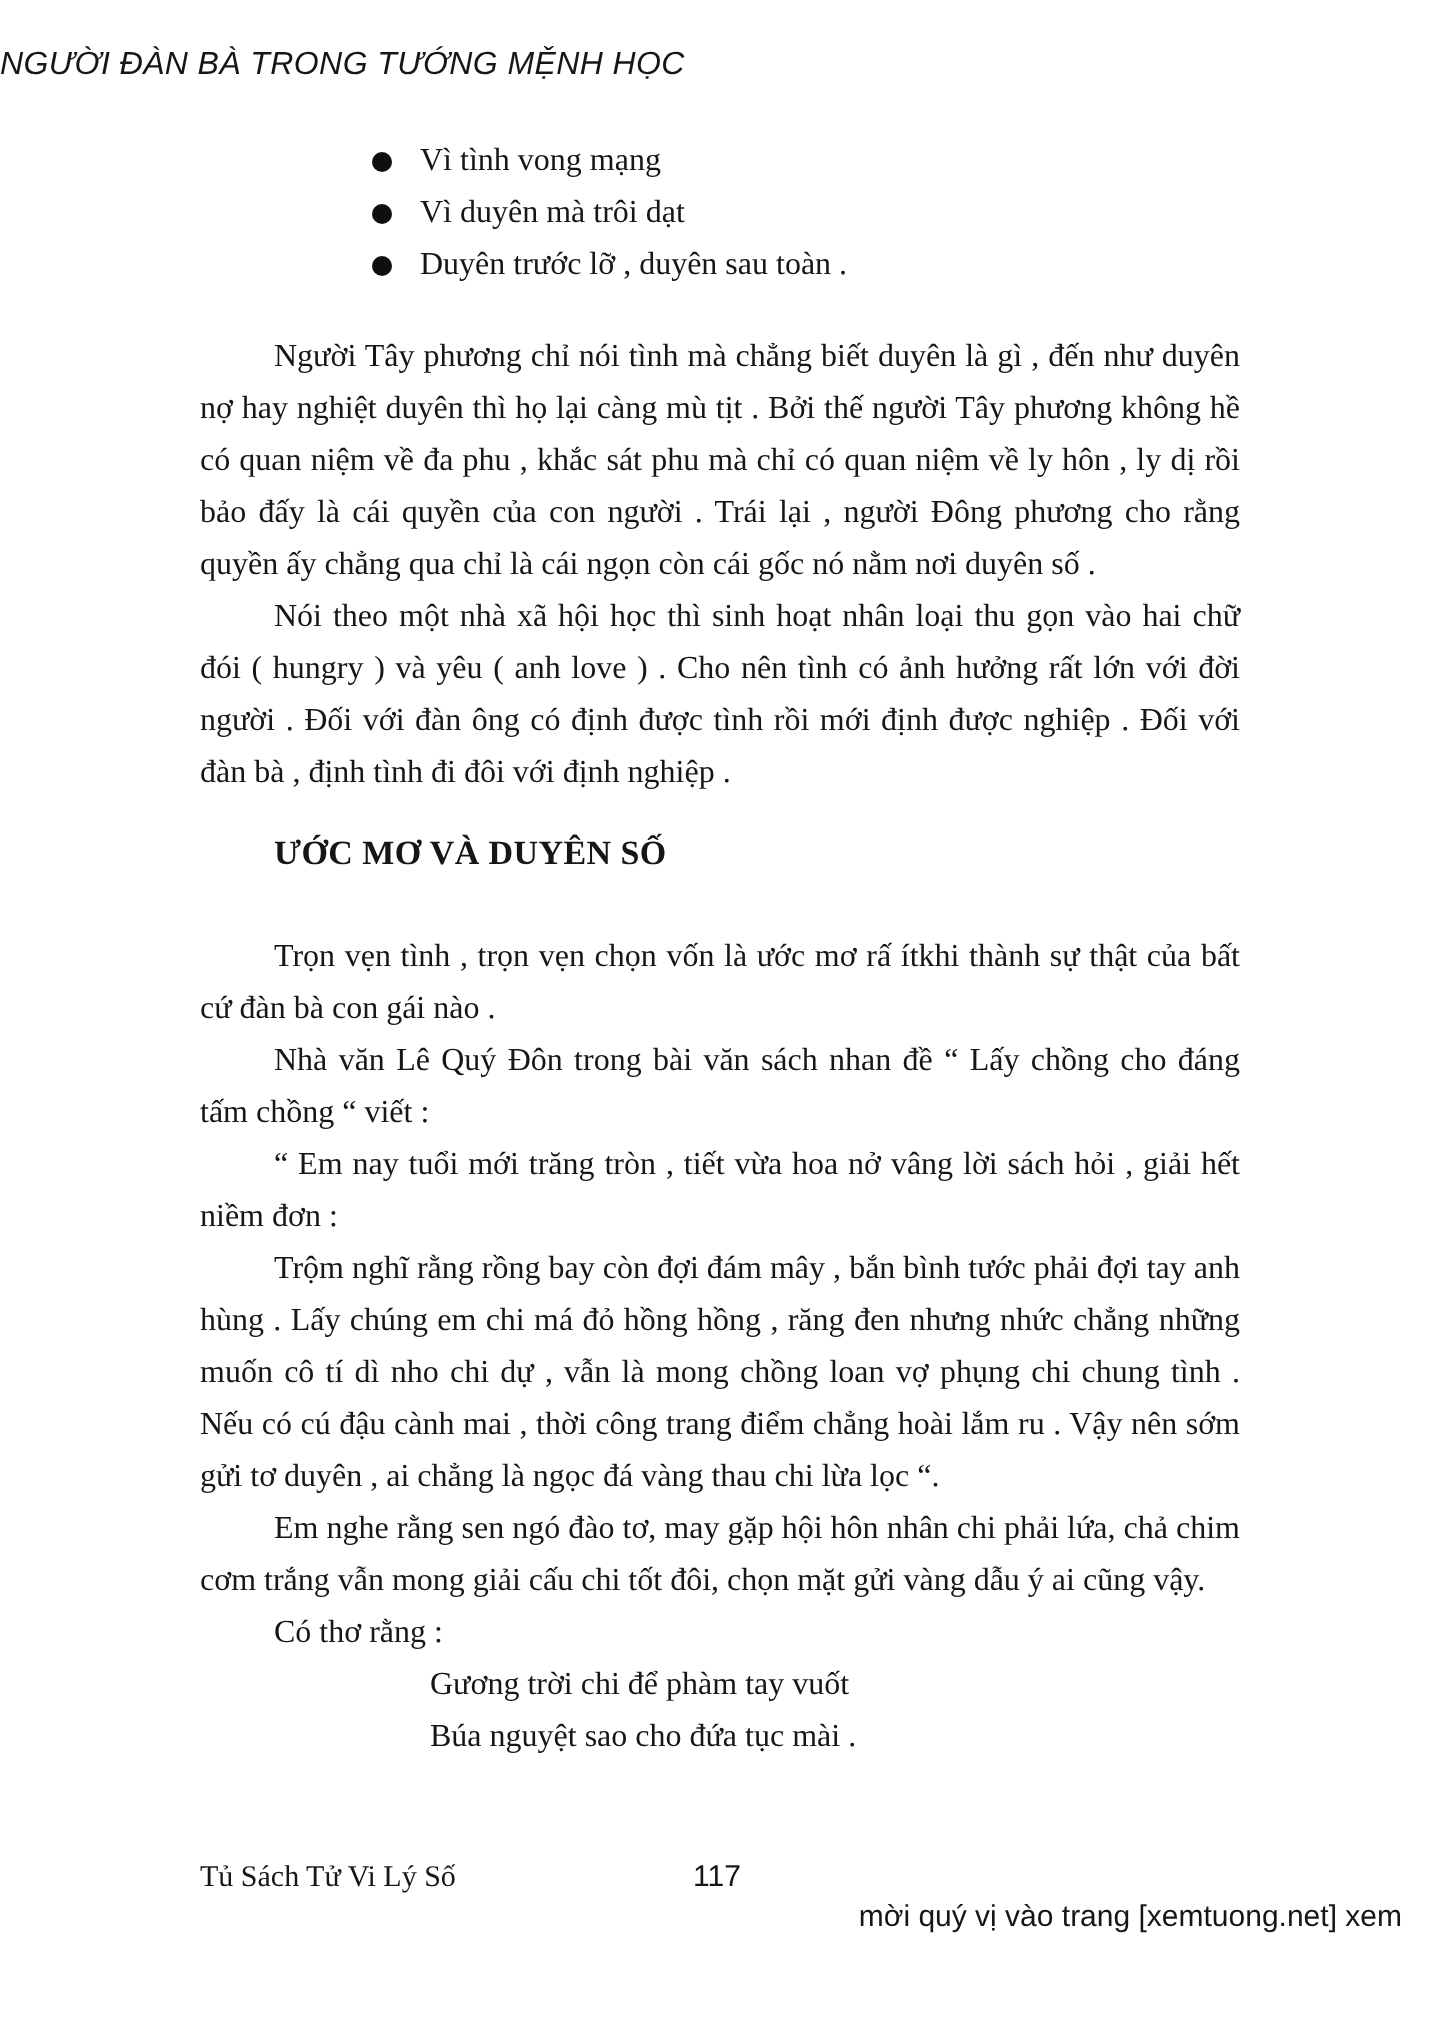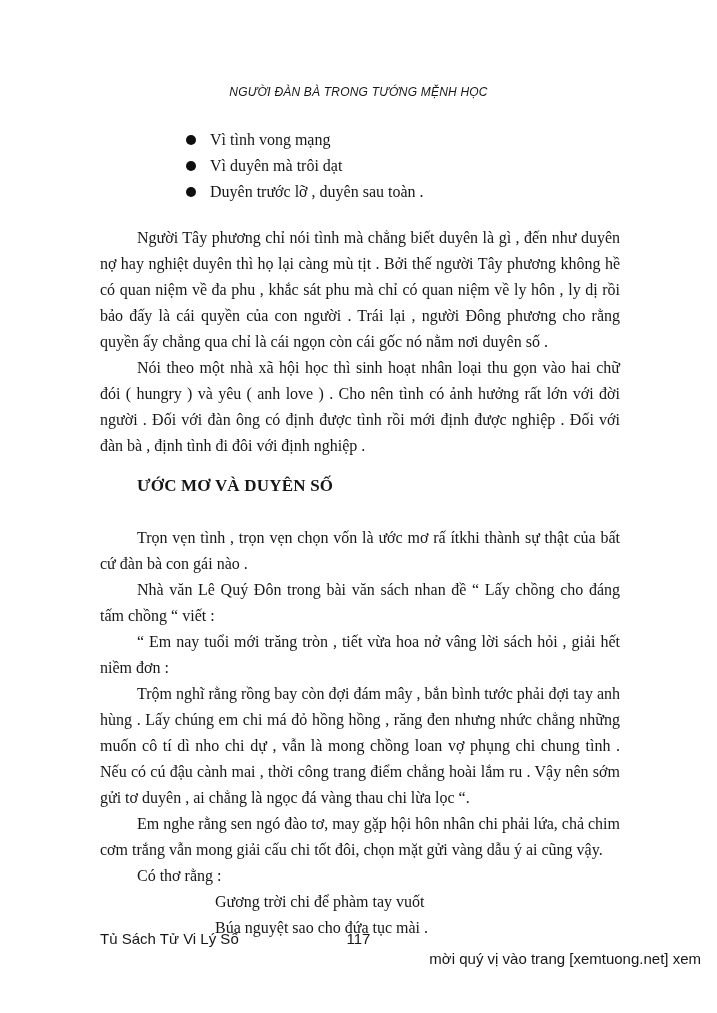--- a/index.html
+++ b/index.html
@@ -8,25 +8,24 @@
     position: relative;
     width: 717px;
     height: 1013px;
     margin: 0 auto;
     background: #ffffff;
     color: #161616;
     overflow: hidden;
     font-family: "Liberation Serif", serif;
   }
   .running-head {
-    padding-top: 83px;
-    text-align: center;
+    padding-top: 24px;
     font-family: "Liberation Sans", sans-serif;
     font-style: italic;
-    font-size: 12px;
+    font-size: 16px;
     letter-spacing: 0.2px;
     line-height: 18px;
   }
   .body-col {
     width: 520px;
     margin-left: 100px;
   }
   ul.bullet-list {
     list-style: none;
     margin-top: 26px;
@@ -71,21 +70,21 @@
   .page-footer {
     position: absolute;
     left: 0;
     top: 928px;
     width: 717px;
     height: 22px;
     font-family: "Liberation Sans", sans-serif;
     font-size: 15px;
     line-height: 22px;
   }
-  .footer-left   { position: absolute; left: 100px; top: 0; white-space: nowrap; }
+  .footer-left   { position: absolute; left: 100px; top: 0; white-space: nowrap; font-family: Liberation Serif, serif; }
   .footer-center { position: absolute; left: 0; top: 0; width: 717px; text-align: center; }
   .footer-right  { position: absolute; right: 16px; top: 0; white-space: nowrap; margin-top: 20px; }
 </style>
 </head>
 <body>
 
 <div class="page">
 
   <div class="running-head">NGƯỜI ĐÀN BÀ TRONG TƯỚNG MỆNH HỌC</div>
 

